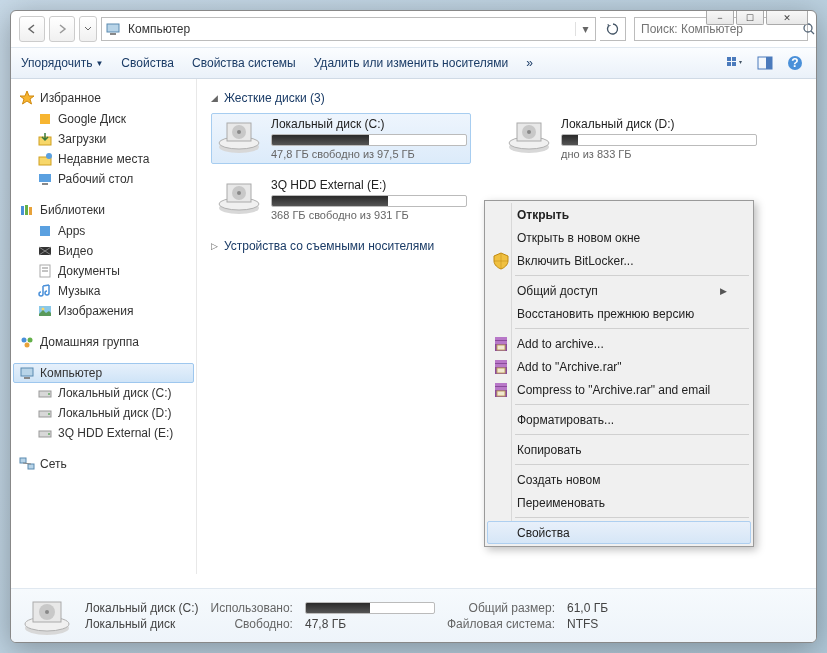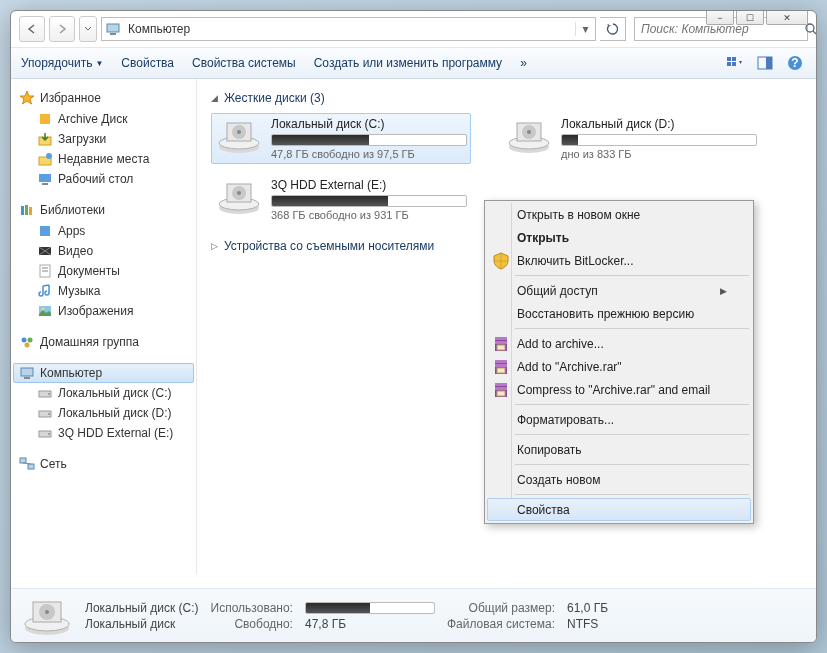--- a/index.html
+++ b/index.html
@@ -10,21 +10,21 @@
 .win-btn:last-child { width:42px; }
 
 .nav-row { height:36px; display:flex; align-items:center; padding:6px 8px; gap:4px; }
 .nav-btn { width:26px; height:26px; border:1px solid #ccc; border-radius:3px; background:linear-gradient(#fff,#f0f0f0); display:flex; align-items:center; justify-content:center; color:#666; }
 .addr-bar { flex:1; height:24px; border:1px solid #bcbcbc; display:flex; align-items:center; background:#fff; }
 .addr-icon { width:22px; display:flex; align-items:center; justify-content:center; }
 .addr-text { flex:1; padding:0 4px; color:#333; }
 .addr-drop { width:20px; border-left:1px solid #e0e0e0; text-align:center; color:#666; }
 .refresh { width:26px; height:24px; border:1px solid #bcbcbc; border-left:none; display:flex; align-items:center; justify-content:center; }
 .search-bar { width:174px; height:24px; border:1px solid #bcbcbc; display:flex; align-items:center; margin-left:4px; background:#fff; }
-.search-input { flex:1; border:none; outline:none; padding:0 6px; font-style:italic; color:#0c4a6e; }
+.search-input { flex:1; border:none; outline:none; padding:0 6px; color:#0c4a6e; }
 .search-btn { width:24px; display:flex; align-items:center; justify-content:center; color:#555; }
 
 .toolbar { height:32px; background:linear-gradient(#fbfdff,#eaf1f9); border-top:1px solid #e0e8f0; border-bottom:1px solid #d0dae5; display:flex; align-items:center; padding:0 10px; gap:18px; color:#1a3b66; }
 .tb-item { display:flex; align-items:center; gap:3px; }
 .tb-right { margin-left:auto; display:flex; gap:8px; align-items:center; }
 .tb-iconbtn { width:22px; height:22px; display:flex; align-items:center; justify-content:center; border:1px solid transparent; }
 
 .body-area { display:flex; height:495px; }
 .sidebar { width:186px; border-right:1px solid #e8e8e8; padding:8px 2px; overflow:hidden; }
 .side-group { margin-bottom:10px; }
@@ -116,21 +116,21 @@
     </div>
   </div>
 
   <div class="toolbar">
     <span class="tb-item">
         <span>Упорядочить</span> 
         <span style="font-size:8px">▼</span>
       </span>
     <span class="tb-item">Свойства</span>
     <span class="tb-item">Свойства системы</span>
-    <span class="tb-item">Создать или изменить программу</span>
+    <span class="tb-item">Удалить или изменить носителями</span>
     <span class="tb-item">»</span>
     <div class="tb-right">
       <span class="tb-iconbtn">
         <svg width="18" height="14">
             <rect x="1" y="1" width="4" height="4" fill="#4a7abc"></rect>
             <rect x="6" y="1" width="4" height="4" fill="#4a7abc"></rect>
             <rect x="1" y="6" width="4" height="4" fill="#4a7abc"></rect>
             <rect x="6" y="6" width="4" height="4" fill="#4a7abc"></rect>
             <path d="M13 5 L16 5 L14.5 8 Z" fill="#456"></path>
           </svg>
@@ -161,21 +161,21 @@
             </span>
           <span>Избранное</span>
         </div>
         <div id="fav-items">
             <div class="side-item">
               <span class="ico">
                 <svg width="16" height="16">
                   <rect x="3" y="3" width="10" height="10" fill="#f7b531"></rect>
                 </svg>
               </span>
-              <span>Archive Диск</span>
+              <span>Google Диск</span>
             </div>
             <div class="side-item">
               <span class="ico">
                 <svg width="16" height="16">
                   <rect x="2" y="6" width="12" height="8" fill="#f7d76a" stroke="#d0a020"></rect>
                   <path d="M8 2 L8 9 M5 6 L8 9 L11 6" stroke="#3a7a3a" fill="none" stroke-width="1.5"></path>
                 </svg>
               </span>
               <span>Загрузки</span>
             </div>
@@ -386,28 +386,28 @@
           </div>
         </div>
       <div class="cat-head" style="margin-top:14px">
         <span class="tri">▷</span>
         <span>Устройства со съемными носителями</span>
       </div>
 
       <div class="ctx">
         <div class="ctx-gutter"></div>
         <div id="ctx-items">
+            <div class="ctx-item" style="font-weight:bold">
+
+    <span>Открыть</span>
+
+  </div>
             <div class="ctx-item" style="">
 
     <span>Открыть в новом окне</span>
-
-  </div>
-            <div class="ctx-item" style="font-weight:bold">
-
-    <span>Открыть</span>
 
   </div>
             <div class="ctx-item" style="">
     <span class="ci">
                 <svg width="18" height="18">
                   <path d="M9 1 L16 4 L16 9 C16 13 12 16 9 17 C6 16 2 13 2 9 L2 4 Z" fill="#f0c040" stroke="#c08a10"></path>
                   <path d="M9 1 L9 17 M2 9 L16 9" stroke="#c08a10" stroke-width="0.5"></path>
                 </svg>
               </span>
     <span>Включить BitLocker...</span>
@@ -470,20 +470,25 @@
             <div class="ctx-sep"></div>
             <div class="ctx-item" style="">
 
     <span>Копировать</span>
 
   </div>
             <div class="ctx-sep"></div>
             <div class="ctx-item" style="">
 
     <span>Создать новом</span>
+
+  </div>
+            <div class="ctx-item" style="">
+
+    <span>Переименовать</span>
 
   </div>
             <div class="ctx-sep"></div>
             <div class="ctx-item hl" style="">
 
     <span>Свойства</span>
 
   </div>
           </div>
       </div>

